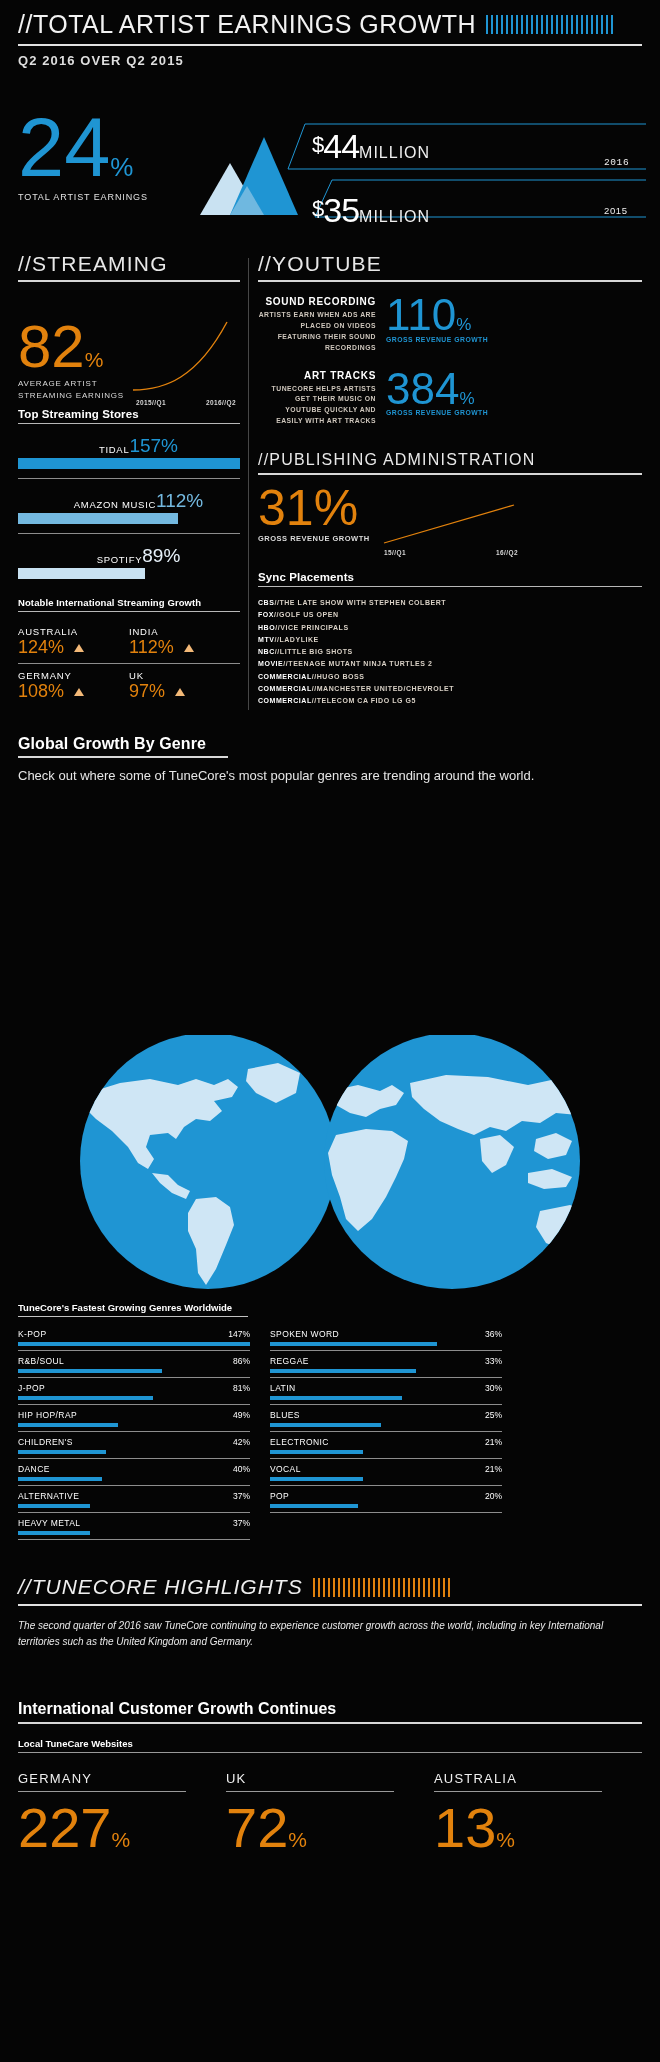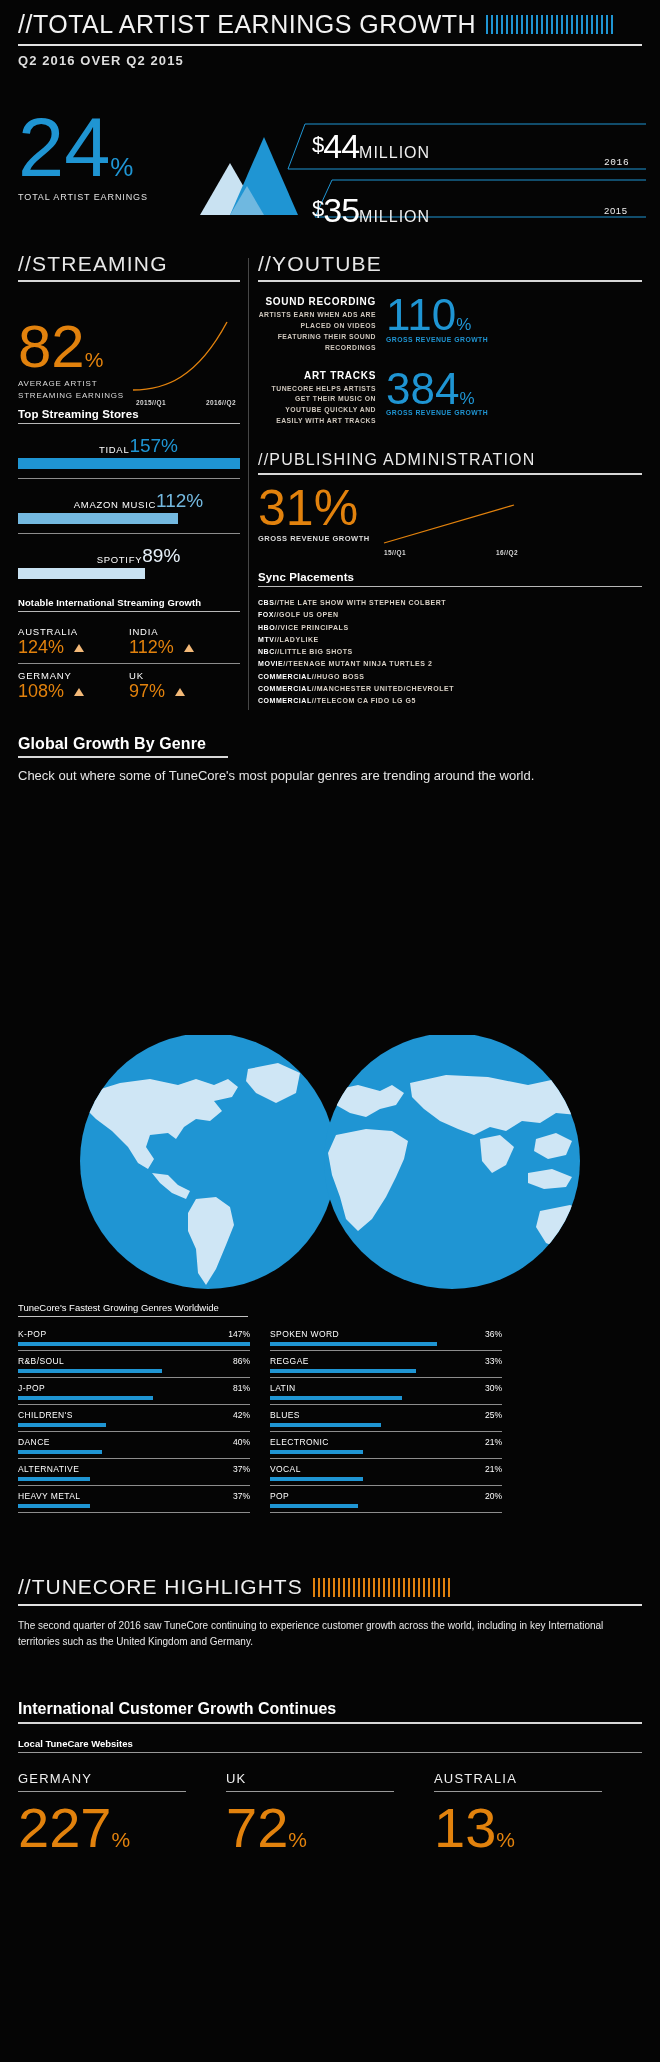--- a/index.html
+++ b/index.html
@@ -87,33 +87,33 @@
 
   
   .globe-sec { position:absolute; left:18px; top:735px; width:624px; }
   .globe-title { font-size:16px; font-weight:700; color:#fff; letter-spacing:.1px;}
   .globe-rule { height:2px; background:#d8d8d8; margin-top:3px; width:210px;}
   .globe-desc { margin-top:10px; font-size:13px; color:#e6e6e6;}
   .globe-wrap { position:absolute; left:0; top:1035px; width:660px; height:255px; }
 
   
   .genres { position:absolute; left:18px; top:1302px; width:624px;}
-  .gen-title { font-size:9.5px; font-weight:400; color:#fff;}
+  .gen-title { font-size:9.5px; font-weight:700; color:#fff;}
   .gen-rule { height:1px; background:#c2c2c2; margin-top:3px; width:230px;}
   .gcols { display:flex; gap:20px; margin-top:12px; }
   .gcol { width:232px; }
   .grow { position:relative; height:27px; }
   .grow .top { display:flex; justify-content:space-between; align-items:baseline;}
   .gname { font-size:8.5px; letter-spacing:.4px; color:#fff;}
   .gval { font-size:8.5px; color:#fff;}
   .gbar { height:4px; background:#1f95d3; margin-top:3px;}
   .gline { height:1px; background:#8d8d8d; margin-top:4px;}
 
   
-  .hl { position:absolute; left:18px; top:1575px; width:624px;}
+  .hl { position:absolute; left:18px; top:1575px; width:624px;font-style:italic;}
   .hl-title { font-size:21px; font-weight:300; letter-spacing:1px; color:#efefef; white-space:nowrap;}
   .hl-rule { height:2px; background:#e2e2e2; margin-top:5px;}
   .hl-desc { margin-top:12px; font-size:10px; color:#e9e9e9; line-height:1.55;}
 
   .icg { position:absolute; left:18px; top:1700px; width:624px;}
   .icg-title { font-size:16px; font-weight:700; color:#fff;}
   .icg-rule { height:2px; background:#d8d8d8; margin-top:4px;}
   .icg-sub { margin-top:14px; font-size:9.5px; font-weight:700; color:#fff;}
   .icg-subrule { height:1px; background:#9a9a9a; margin-top:3px;}
   .ccols { display:flex; margin-top:18px;}
@@ -411,20 +411,28 @@
           <div class="grow">
             <div class="top">
               <span class="gname">J-POP</span>
               <span class="gval">81%</span>
             </div>
             <div class="gbar" style="width:58%"></div>
             <div class="gline"></div>
           </div>
           <div class="grow">
             <div class="top">
+              <span class="gname">HIP HOP/RAP</span>
+              <span class="gval">49%</span>
+            </div>
+            <div class="gbar" style="width:43%"></div>
+            <div class="gline"></div>
+          </div>
+          <div class="grow">
+            <div class="top">
               <span class="gname">CHILDREN'S</span>
               <span class="gval">42%</span>
             </div>
             <div class="gbar" style="width:38%"></div>
             <div class="gline"></div>
           </div>
           <div class="grow">
             <div class="top">
               <span class="gname">DANCE</span>
               <span class="gval">40%</span>

